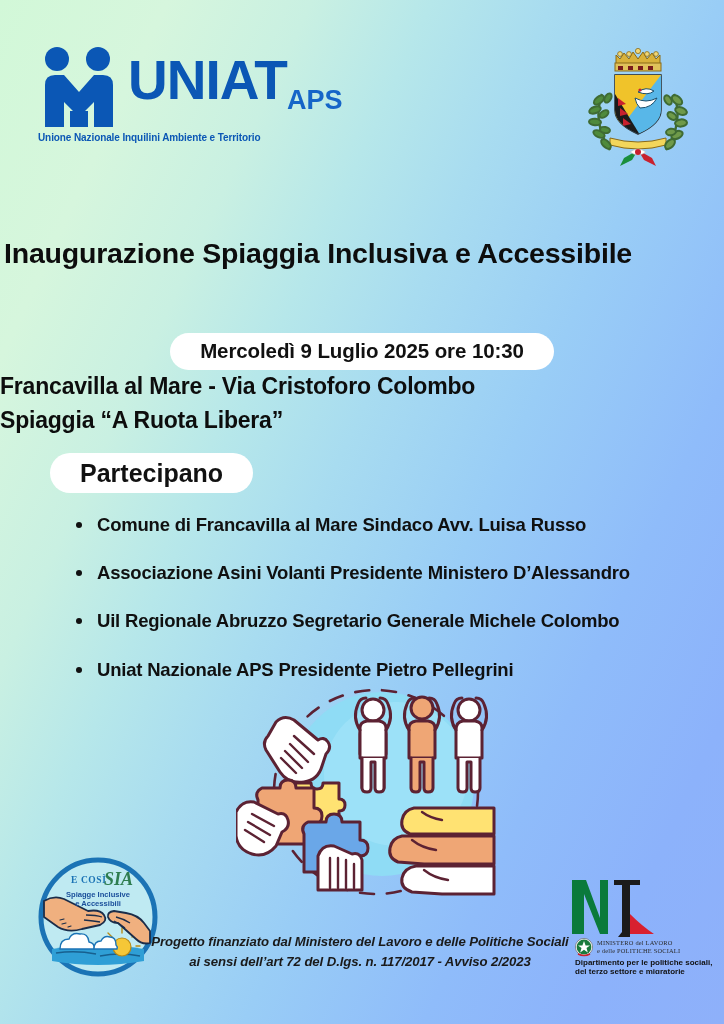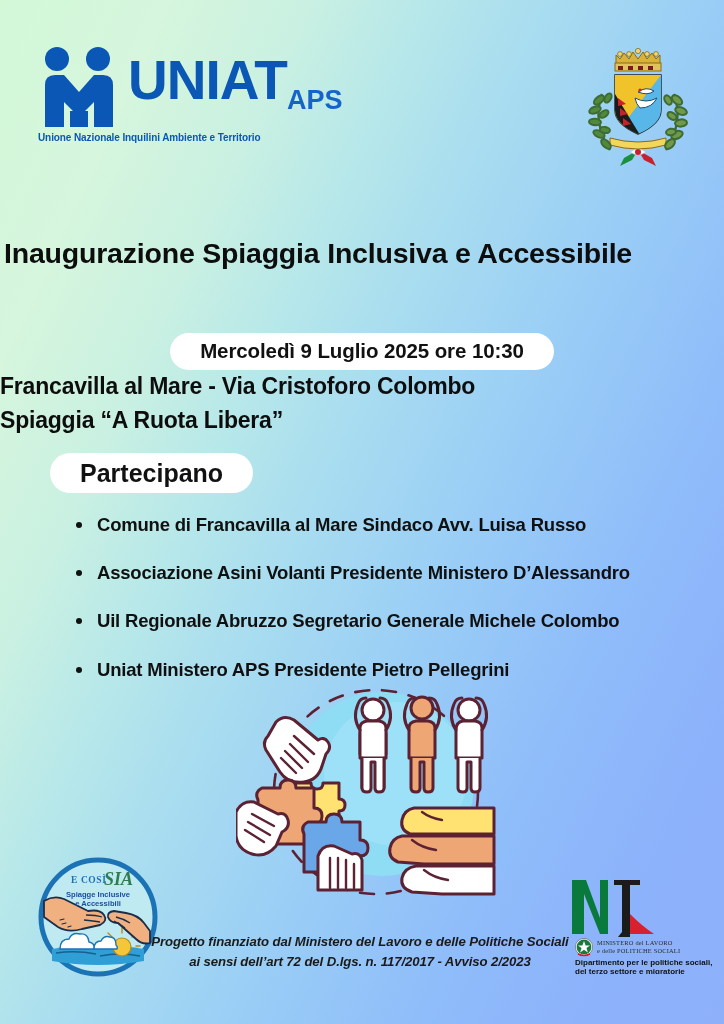--- a/index.html
+++ b/index.html
@@ -323,21 +323,21 @@
     <li>
       <span class="bullet"></span>
       <span>Associazione Asini Volanti Presidente Ministero D’Alessandro</span>
     </li>
     <li>
       <span class="bullet"></span>
       <span>Uil Regionale Abruzzo Segretario Generale Michele Colombo</span>
     </li>
     <li>
       <span class="bullet"></span>
-      <span>Uniat Ministero APS Presidente Pietro Pellegrini</span>
+      <span>Uniat Nazionale APS Presidente Pietro Pellegrini</span>
     </li>
   </ul>
 
   <svg class="illustration" viewBox="0 0 280 212">
 
     <circle cx="146" cy="96" r="92" fill="#8fdcf5"></circle>
     <circle cx="160" cy="86" r="72" fill="#a8e6fa" opacity="0.55"></circle>
 
     <circle cx="140" cy="104" r="102" fill="none" stroke="#5c2233" stroke-width="2.6" stroke-dasharray="14 13" stroke-linecap="round"></circle>
 

